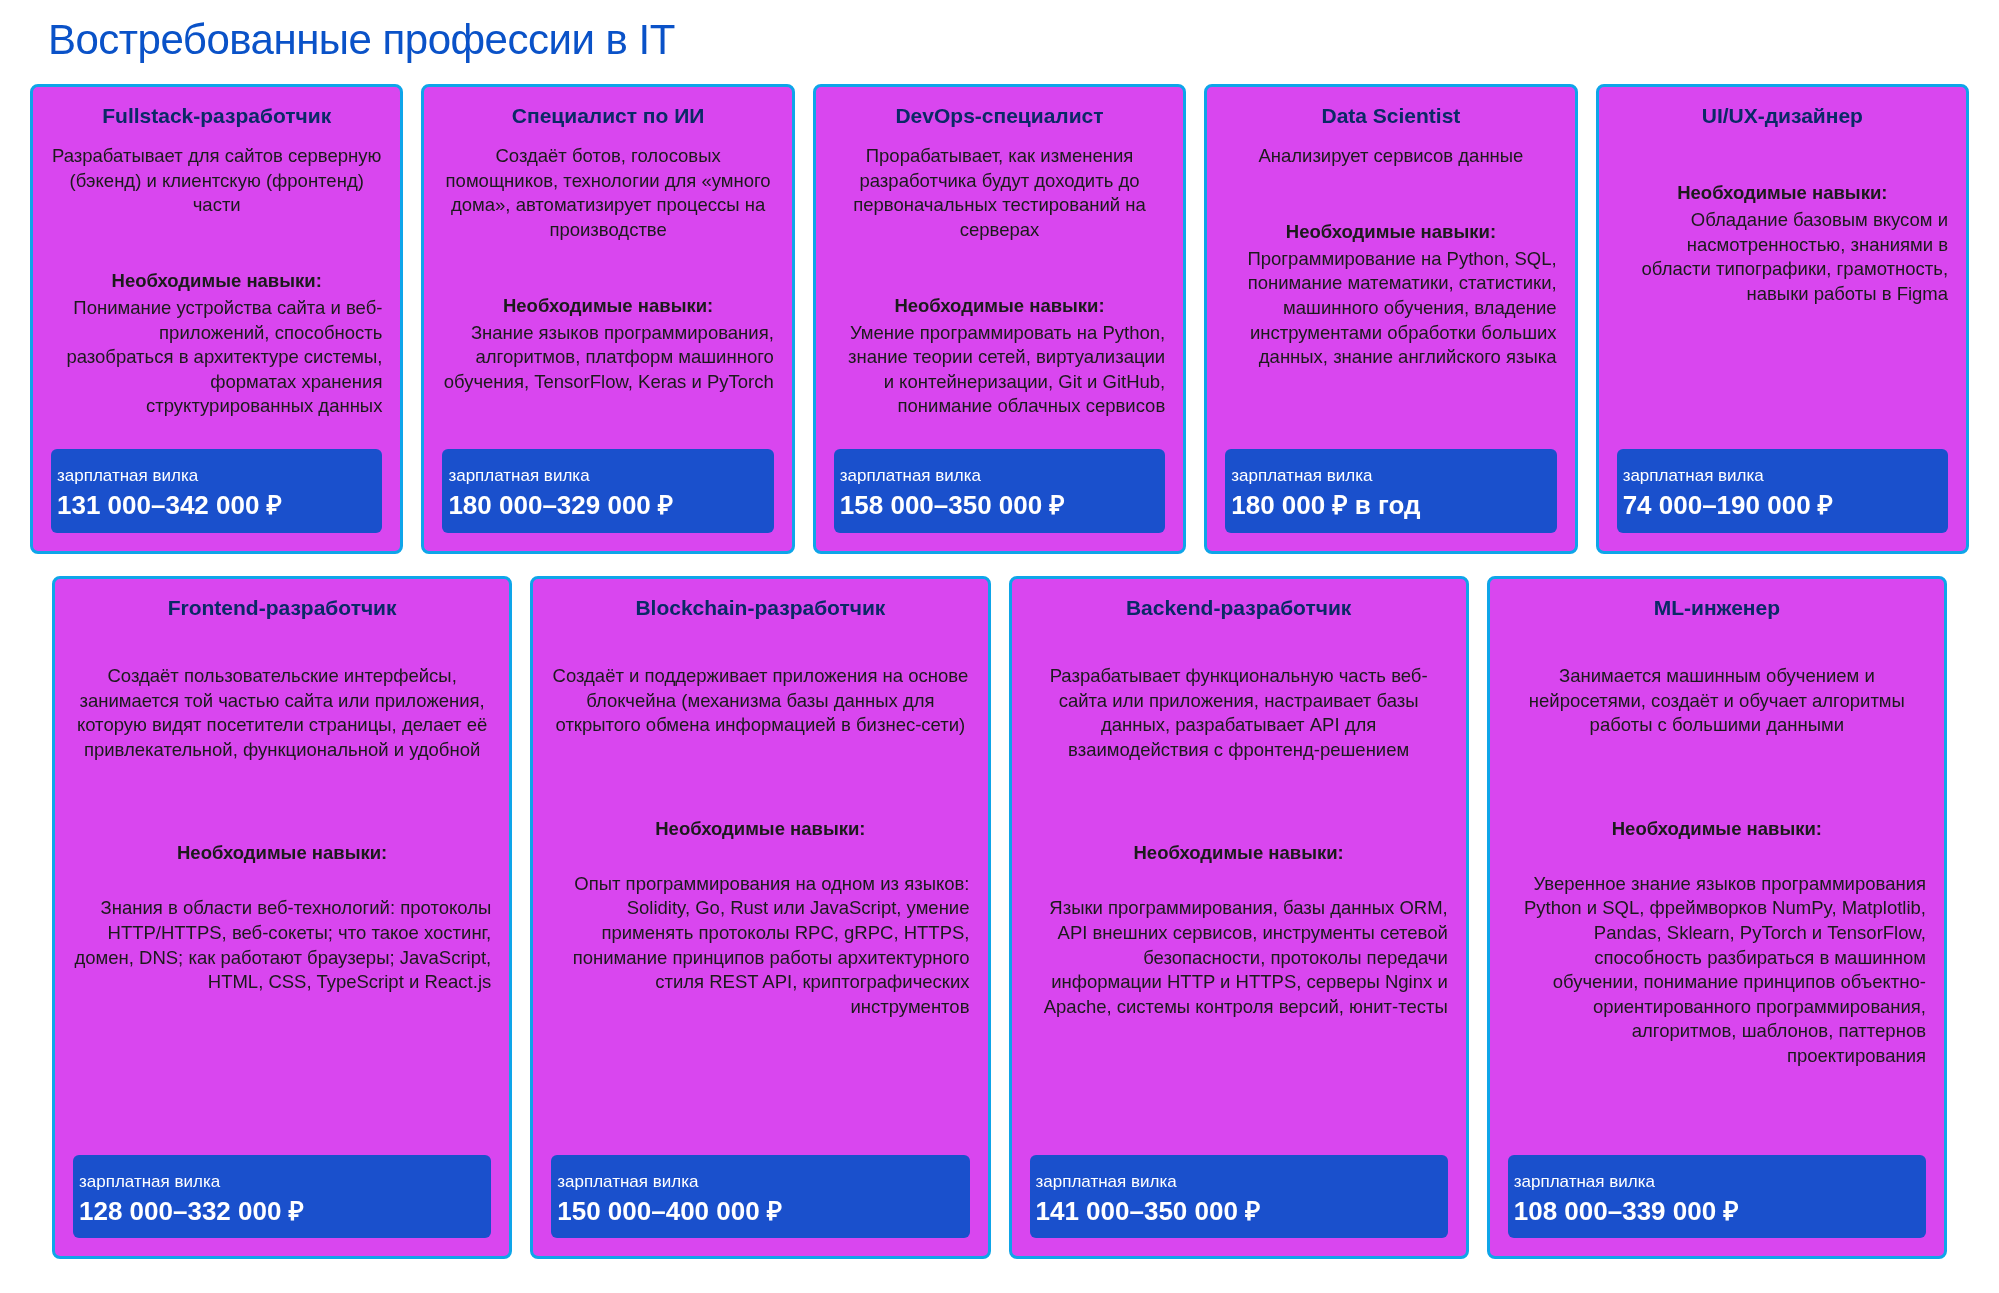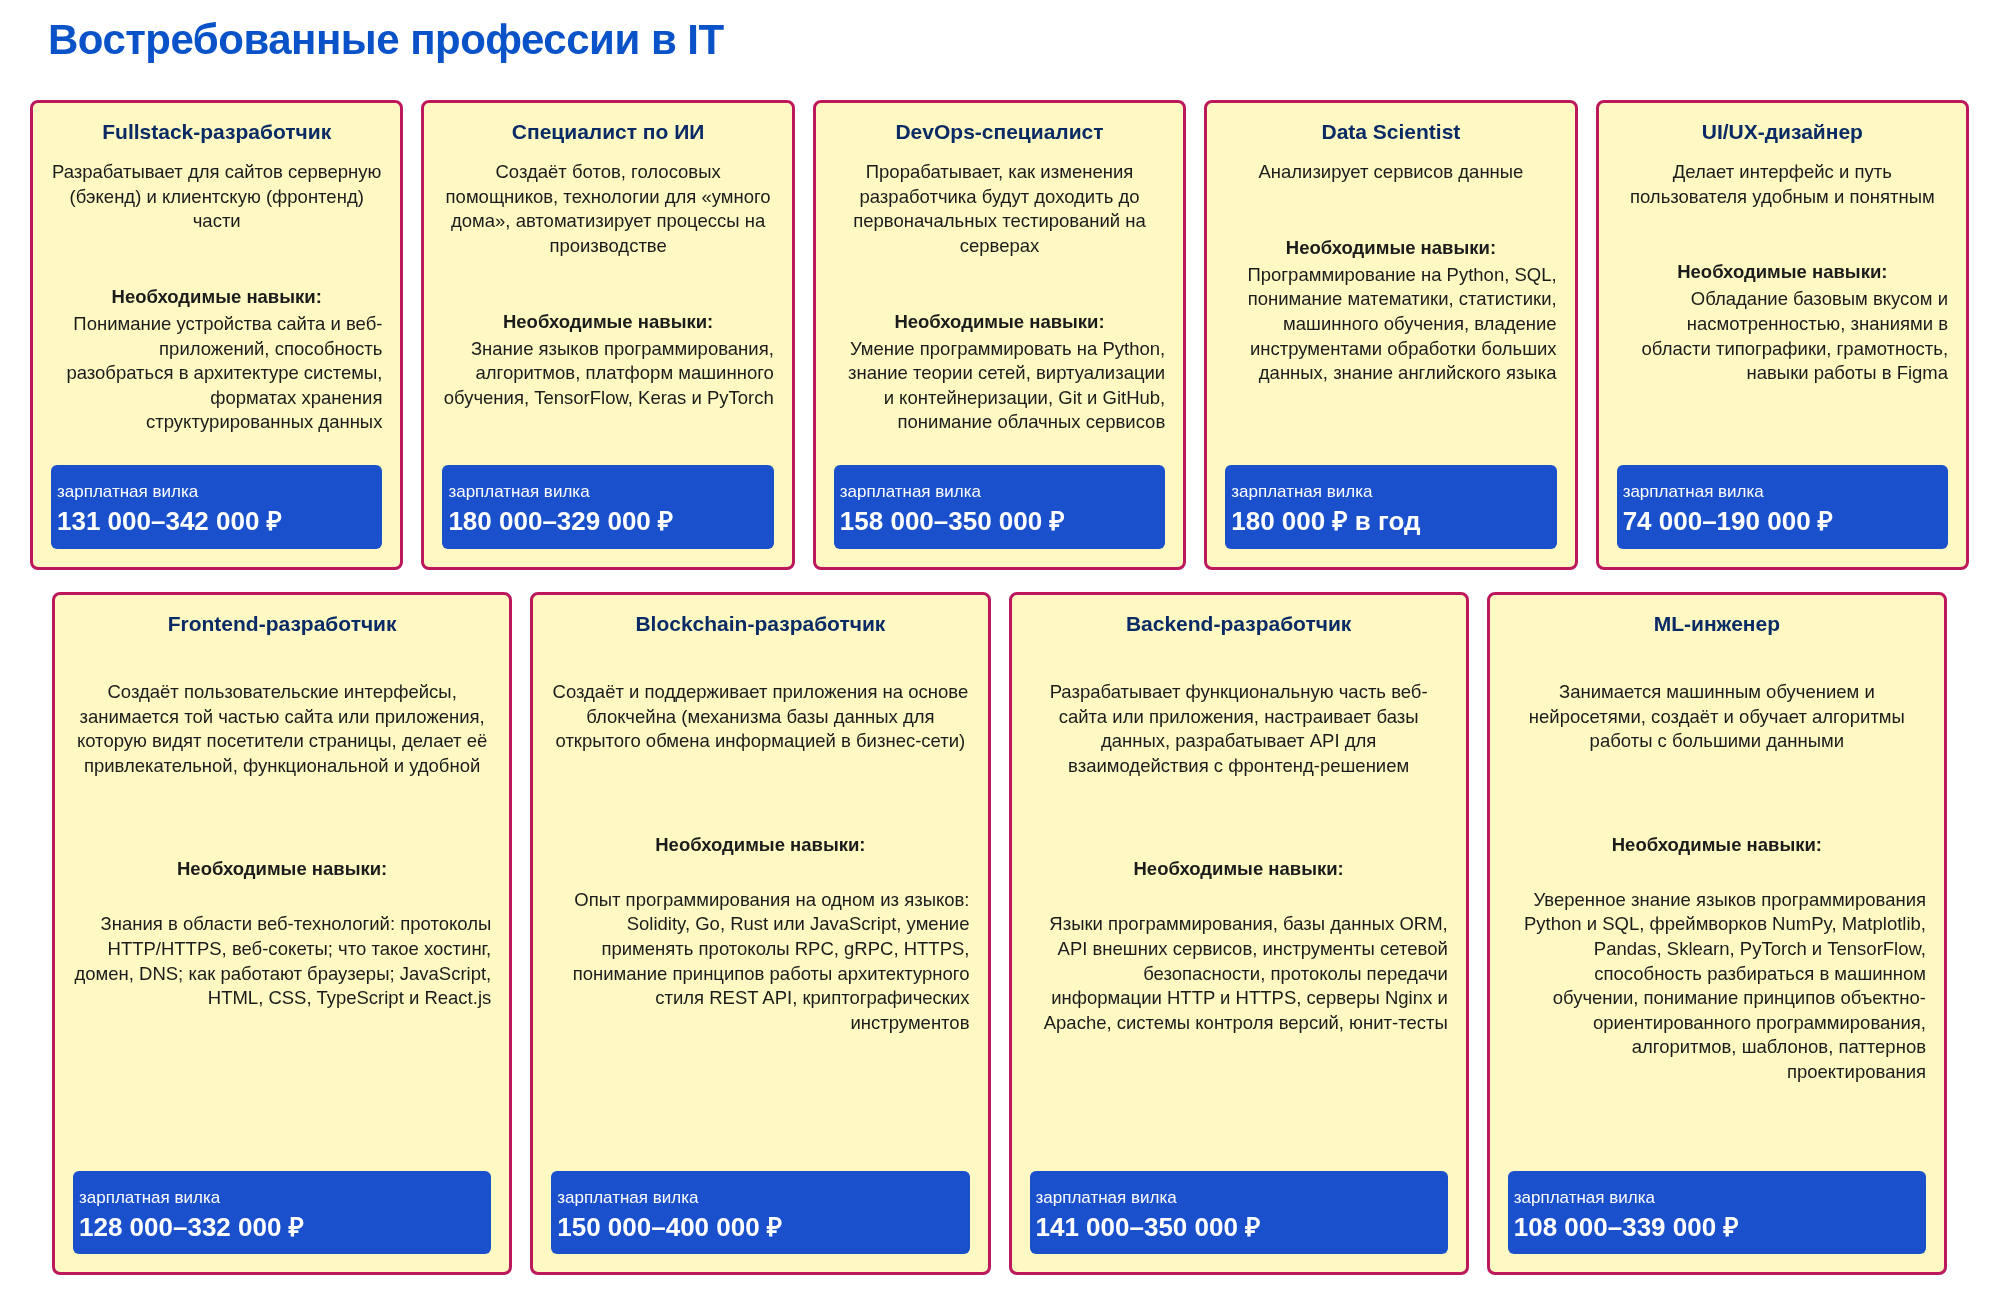--- a/index.html
+++ b/index.html
@@ -10,39 +10,39 @@
   body {
     width: 1999px;
     min-height: 1293px;
     font-family: "Liberation Sans", sans-serif;
     color: #1b1b1b;
     box-sizing: border-box;
     padding: 10px 30px 18px 30px;
   }
   .page-title {
     font-size: 42px;
-    font-weight: bold;
+    font-weight: normal;
     color: #0a52c8;
     letter-spacing: -0.5px;
-    margin: 6px 0 36px 18px;
+    margin: 6px 0 20px 18px;
   }
   .row {
     display: flex;
     gap: 18px;
     align-items: stretch;
     margin-bottom: 22px;
   }
   .row.row-1 .card { flex: 1 1 0; }
   .row.row-2 { padding-left: 22px; padding-right: 22px; }
   .row.row-2 .card { flex: 1 1 0; gap: 28px; }
 
   .card {
-    border: 3px solid #be185d;
+    border: 3px solid #0ea5e9;
     border-radius: 8px;
-    background: #fef9c3;
+    background: #d946ef;
     padding: 16px 18px 18px 18px;
     display: flex;
     flex-direction: column;
     box-sizing: border-box;
   }
   .card-title {
     text-align: center;
     font-size: 21px;
     font-weight: bold;
     color: #0a2a66;
@@ -141,21 +141,20 @@
     <div class="skills-text">Программирование на Python, SQL, понимание математики, статистики, машинного обучения, владение инструментами обработки больших данных, знание английского языка</div>
     <div class="spacer"></div>
     <div class="salary-box">
       <div class="salary-label">зарплатная вилка</div>
       <div class="salary-value">180 000 ₽ в год</div>
     </div>
   </div>
 
   <div class="card">
     <div class="card-title">UI/UX-дизайнер</div>
-    <div class="card-desc">Делает интерфейс и путь пользователя удобным и понятным</div>
     <div class="skills-label">Необходимые навыки:</div>
     <div class="skills-text">Обладание базовым вкусом и насмотренностью, знаниями в области типографики, грамотность, навыки работы в Figma</div>
     <div class="spacer"></div>
     <div class="salary-box">
       <div class="salary-label">зарплатная вилка</div>
       <div class="salary-value">74 000–190 000 ₽</div>
     </div>
   </div>
 
 </div>

